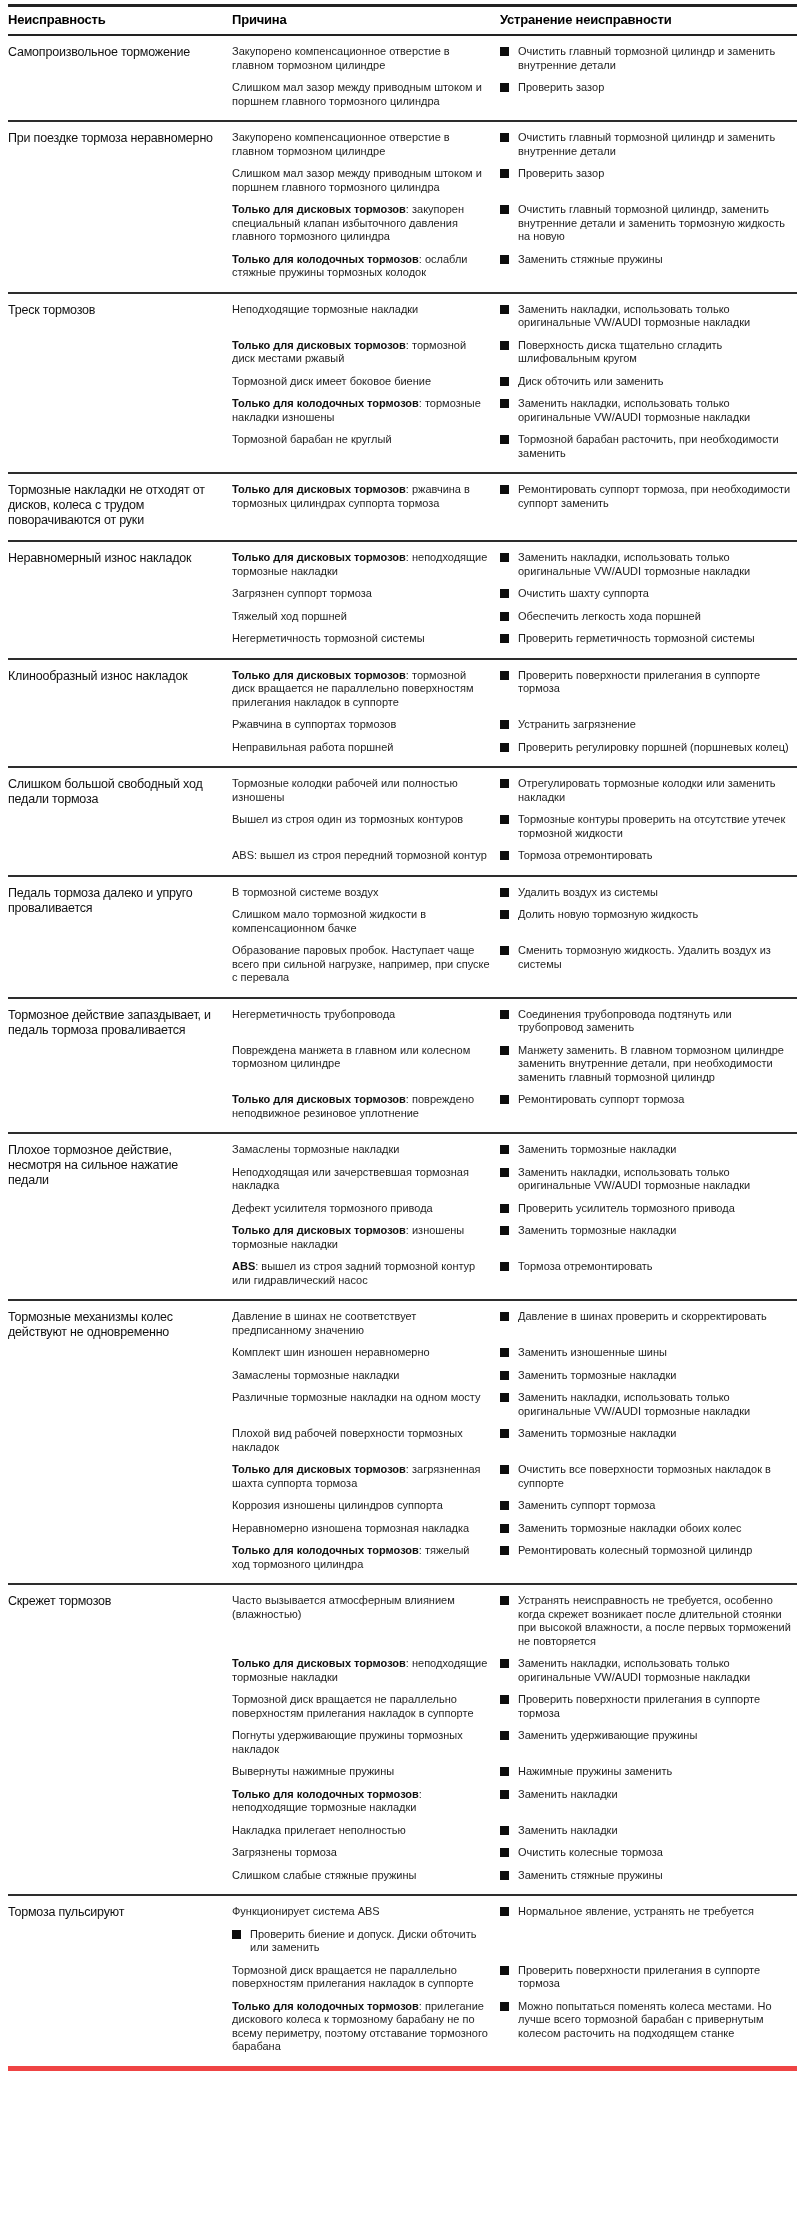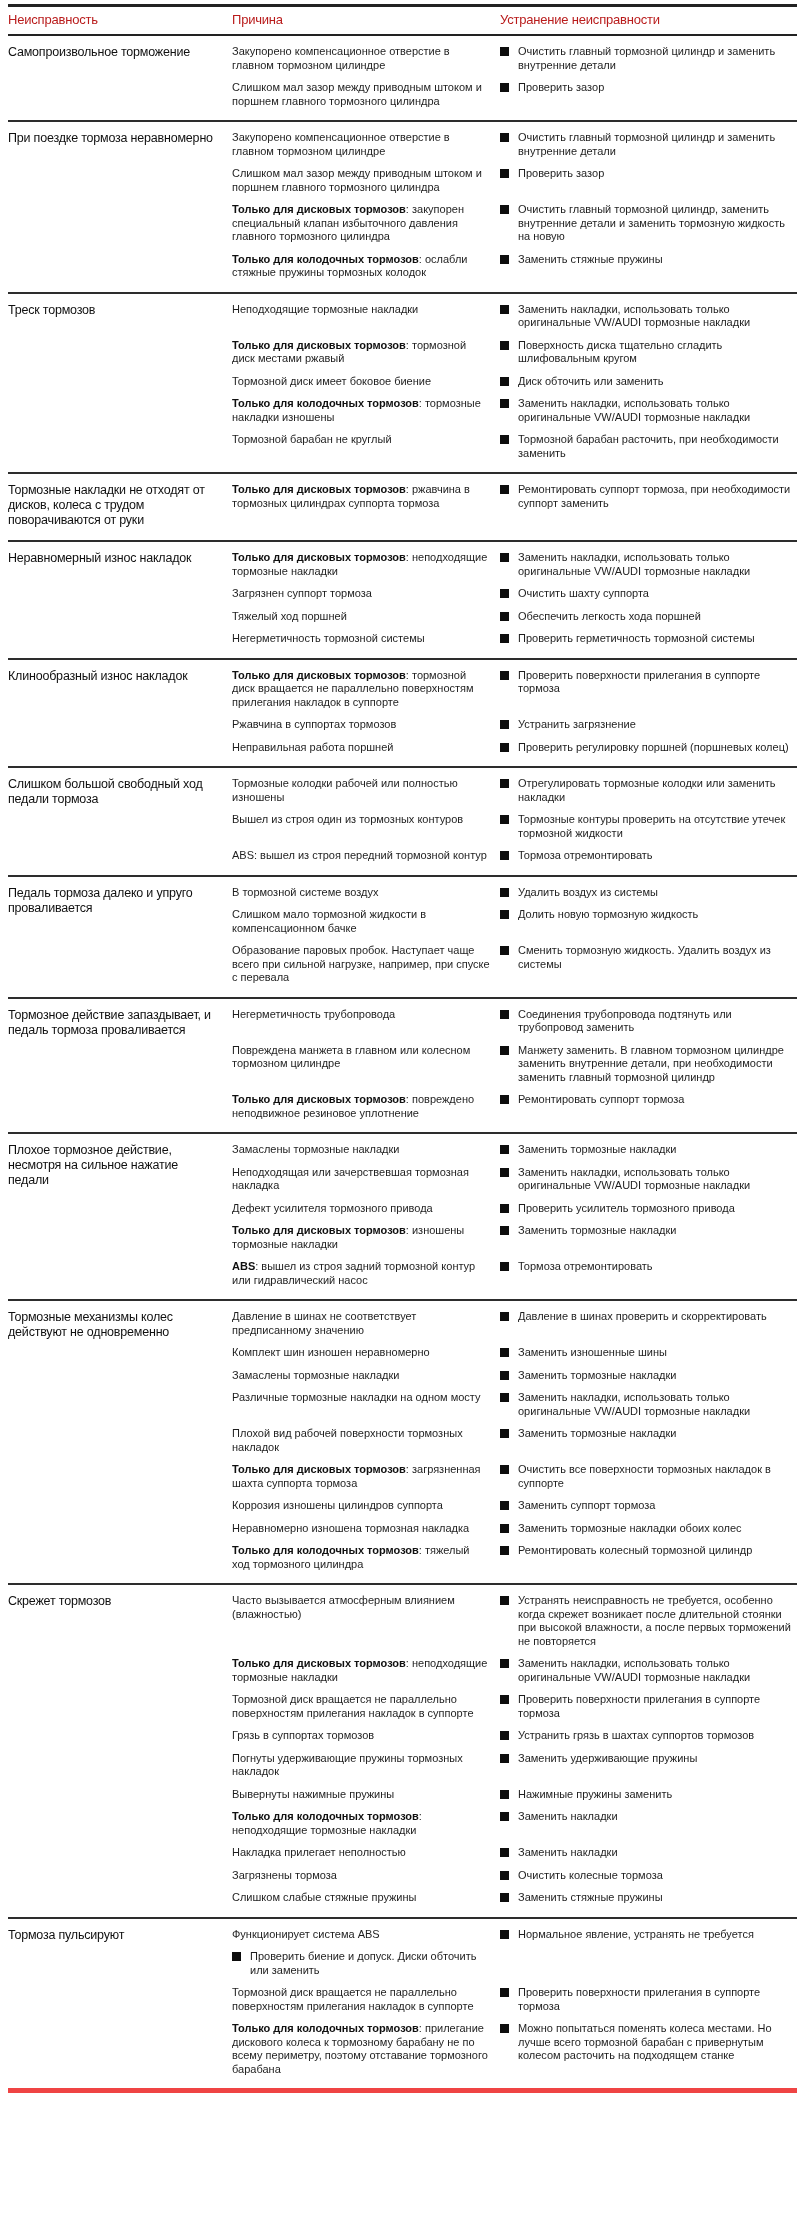--- a/index.html
+++ b/index.html
@@ -22,25 +22,25 @@
   
   .thead {
     display: grid;
     grid-template-columns: 214px 258px 1fr;
     column-gap: 10px;
     border-top: 3px solid #222222;
     border-bottom: 2px solid #222222;
     padding: 5px 0 7px 0;
   }
   .thead .hcell {
-    font-weight: normal;
+    font-weight: bold;
     font-size: 13px;
     line-height: 15px;
     letter-spacing: -0.2px;
-    color: #b91c1c;
+    color: #000000;
   }
   
   .trow {
     display: grid;
     grid-template-columns: 214px 1fr;
     column-gap: 10px;
     padding: 9px 0 12px 0;
     border-bottom: 2px solid #2d2d2d;
   }
   .trow:last-child {
@@ -518,27 +518,20 @@
   </div>
 
   <div class="item">
     <p class="cause"><b></b><span>Тормозной диск вращается не параллельно поверхностям прилегания накладок в суппорте</span></p>
     <div class="remedy">
       <span class="bullet"></span>
       <p class="rtext">Проверить поверхности прилегания в суппорте тормоза</p>
     </div>
   </div>
 
-  <div class="item">
-    <p class="cause"><b></b><span>Грязь в суппортах тормозов</span></p>
-    <div class="remedy">
-      <span class="bullet"></span>
-      <p class="rtext">Устранить грязь в шахтах суппортов тормозов</p>
-    </div>
-  </div>
 
   <div class="item">
     <p class="cause"><b></b><span>Погнуты удерживающие пружины тормозных накладок</span></p>
     <div class="remedy">
       <span class="bullet"></span>
       <p class="rtext">Заменить удерживающие пружины</p>
     </div>
   </div>
 
   <div class="item">

